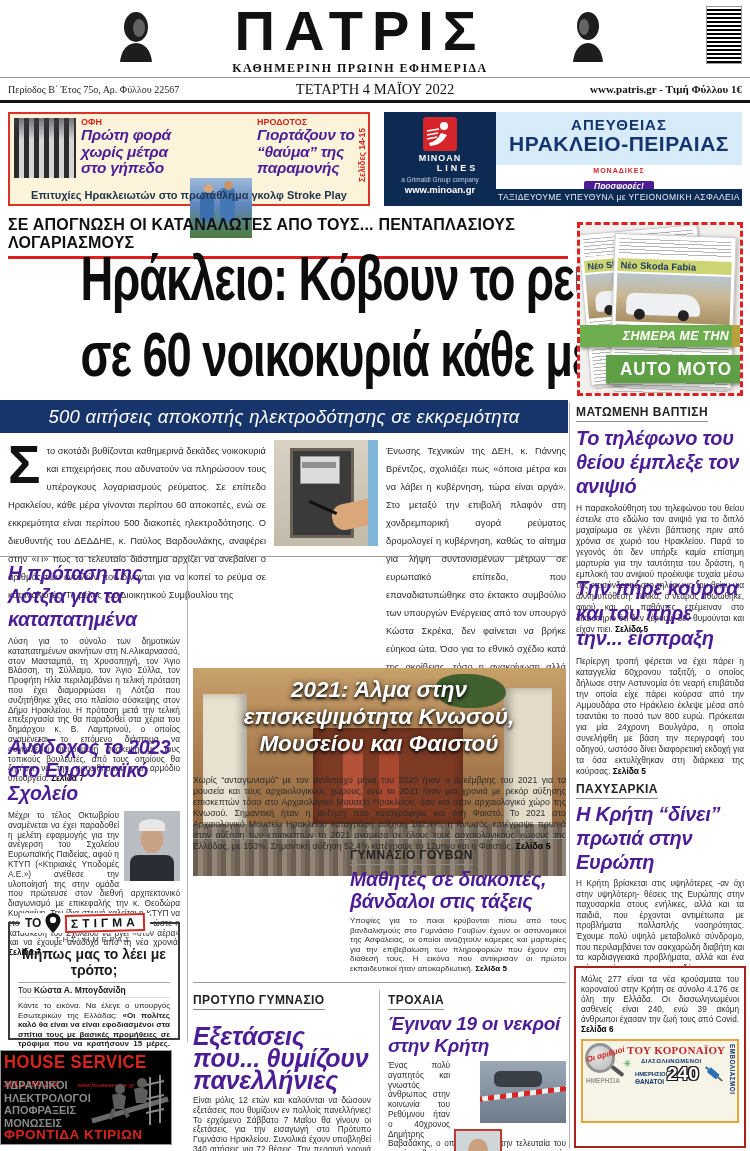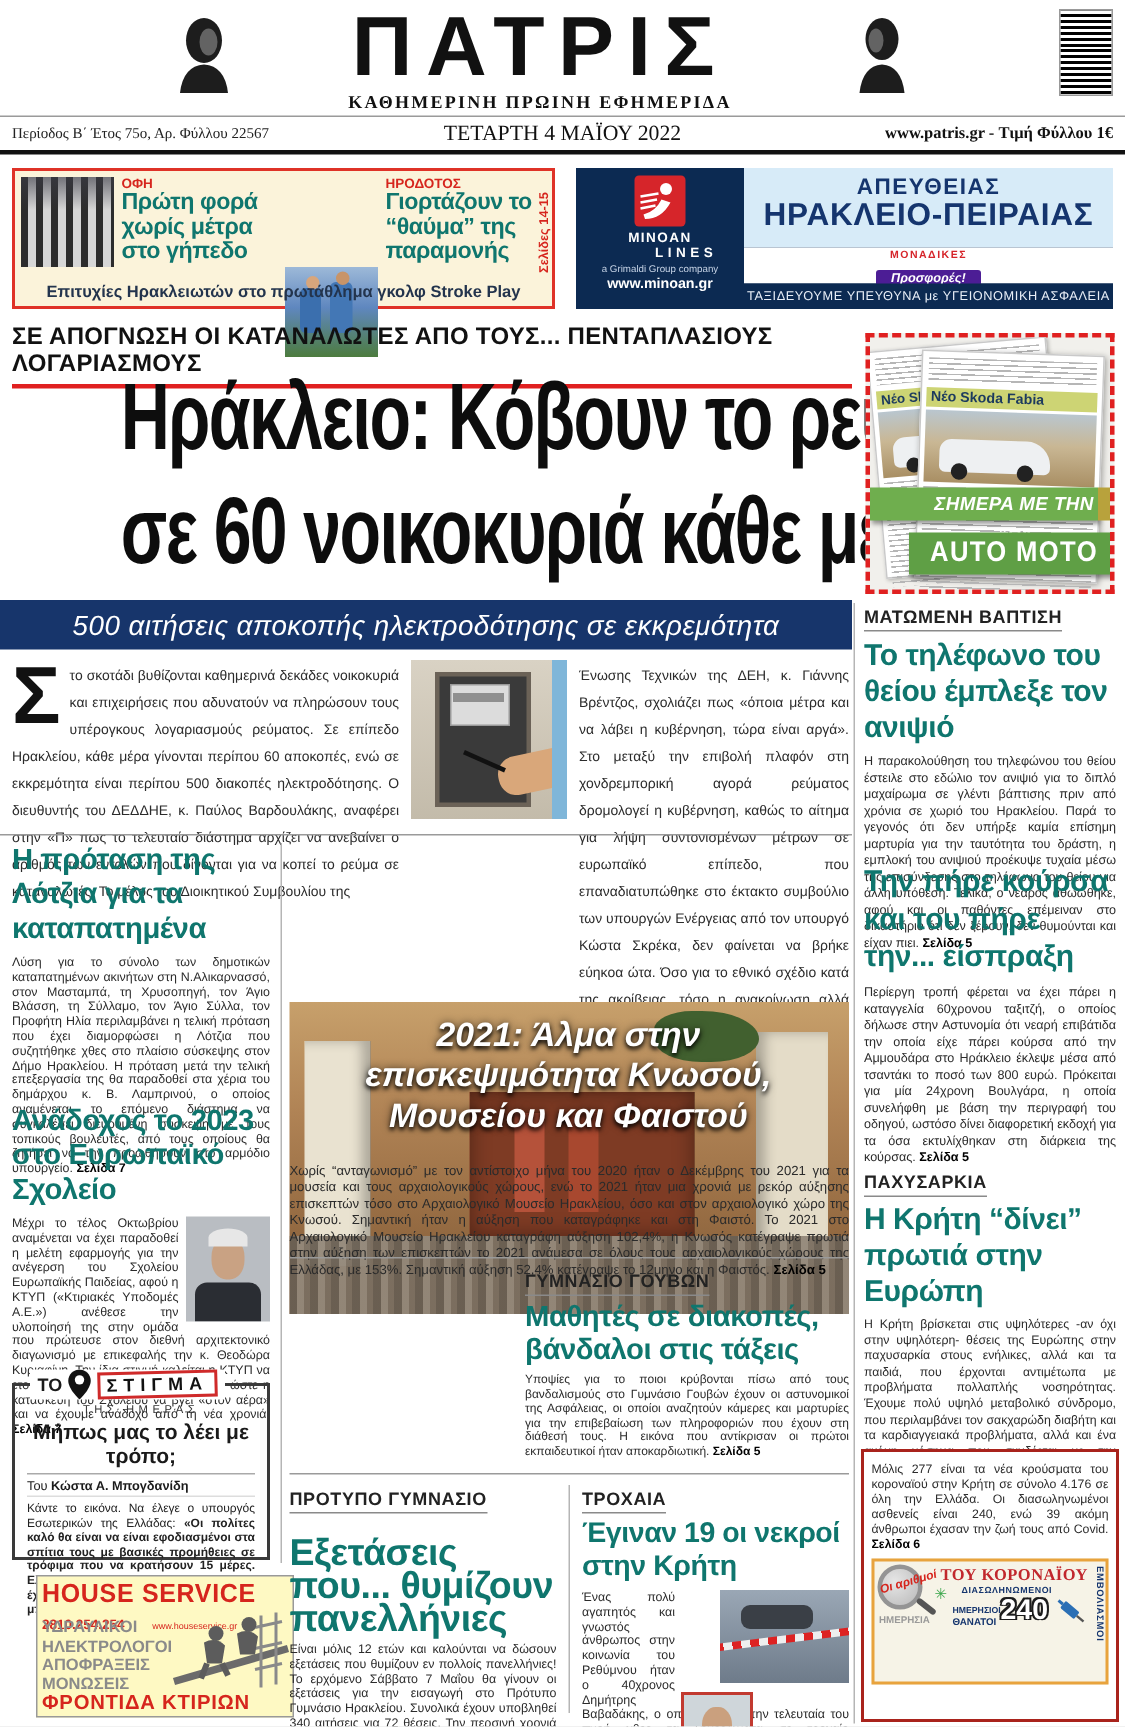--- a/index.html
+++ b/index.html
@@ -6,21 +6,21 @@
   .page{position:relative;width:750px;height:1151px;background:#fff;margin:0 auto;
         font-family:"Liberation Sans",sans-serif;color:#1a1a1a;overflow:hidden;}
   .abs{position:absolute;}
   .serif{font-family:"Liberation Serif",serif;}
   .jt{text-align:justify;}
   .body-text{font-size:9.3px;line-height:11px;color:#2b2b2b;}
   .body-sm{font-size:8.3px;line-height:9.8px;color:#2b2b2b;}
   .pref{font-weight:bold;color:#000;white-space:nowrap;}
   .kick{font-weight:bold;font-size:12px;letter-spacing:.4px;color:#222;
         border-bottom:1px solid #8a8a8a;display:inline-block;padding-bottom:2px;}
-  .hl{font-weight:bold;color:#0f766e;letter-spacing:-.3px;}
+  .hl{font-weight:bold;color:#4c1d95;letter-spacing:-.3px;font-style:italic;}
   .rule{background:#9a9a9a;}
   .vdiv{width:1px;background:#b5b5b5;}
   .ph{overflow:hidden;position:relative;}
   .fake-lines{background:repeating-linear-gradient(180deg,#b6b6b6 0 1px,transparent 1px 3.5px);}
   .num-outline{color:#fff;font-weight:900;
       text-shadow:-1.3px -1.3px 0 #1c1c1c,1.3px -1.3px 0 #1c1c1c,-1.3px 1.3px 0 #1c1c1c,1.3px 1.3px 0 #1c1c1c;}
   .vert{writing-mode:vertical-rl;}
   .virus{font-family:"DejaVu Sans",sans-serif;line-height:1;}
 </style>
 </head>
@@ -198,21 +198,21 @@
       <span>Του</span>
       <span style="font-weight:800;">Κώστα Α. Μπογδανίδη</span>
     </div>
     <p class="jt" style="margin:3px 8px 0 8px;font-size:8px;line-height:9.6px;color:#222;">
       <span>Κάντε το εικόνα. Να έλεγε ο υπουργός Εσωτερικών της Ελλάδας: </span>
       <span style="font-weight:800;">«Οι πολίτες καλό θα είναι να είναι εφοδιασμένοι στα σπίτια τους με βασικές προμήθειες σε τρόφιμα που να κρατήσουν 15 μέρες. Ελάτε επίσης να σας δείξουμε που έχουμε ενεργά καταφύγια για να μπείτε».</span>
       <span class="pref">Σελίδα 2</span>
     </p>
   </div>
 
-  <div class="abs" style="left:24px;top:1050px;width:172px;height:95px;border:1px solid #999;background:#fef9c3;box-sizing:border-box;overflow:hidden;">
+  <div class="abs" style="left:0;top:1050px;width:172px;height:95px;border:1px solid #999;background:#000000;box-sizing:border-box;overflow:hidden;">
     <div style="color:#d6251d;font-weight:900;font-size:17.5px;letter-spacing:.5px;transform:scaleX(.95);transform-origin:left;margin:1px 0 0 3px;white-space:nowrap;">HOUSE SERVICE</div>
     <div style="margin-left:3px;">
       <span style="color:#d6251d;font-weight:800;font-size:9px;">2810.254.254</span>
       <span style="color:#d6251d;font-size:6px;margin-left:14px;">www.houseservice.gr</span>
     </div>
     <div class="abs" style="left:3px;top:28px;">
       <div style="color:#8a8a8a;font-weight:800;font-size:11px;line-height:12.5px;">ΥΔΡΑΥΛΙΚΟΙ</div>
       <div style="color:#8a8a8a;font-weight:800;font-size:11px;line-height:12.5px;">ΗΛΕΚΤΡΟΛΟΓΟΙ</div>
       <div style="color:#8a8a8a;font-weight:800;font-size:11px;line-height:12.5px;">ΑΠΟΦΡΑΞΕΙΣ</div>
       <div style="color:#8a8a8a;font-weight:800;font-size:11px;line-height:12.5px;">ΜΟΝΩΣΕΙΣ</div>

